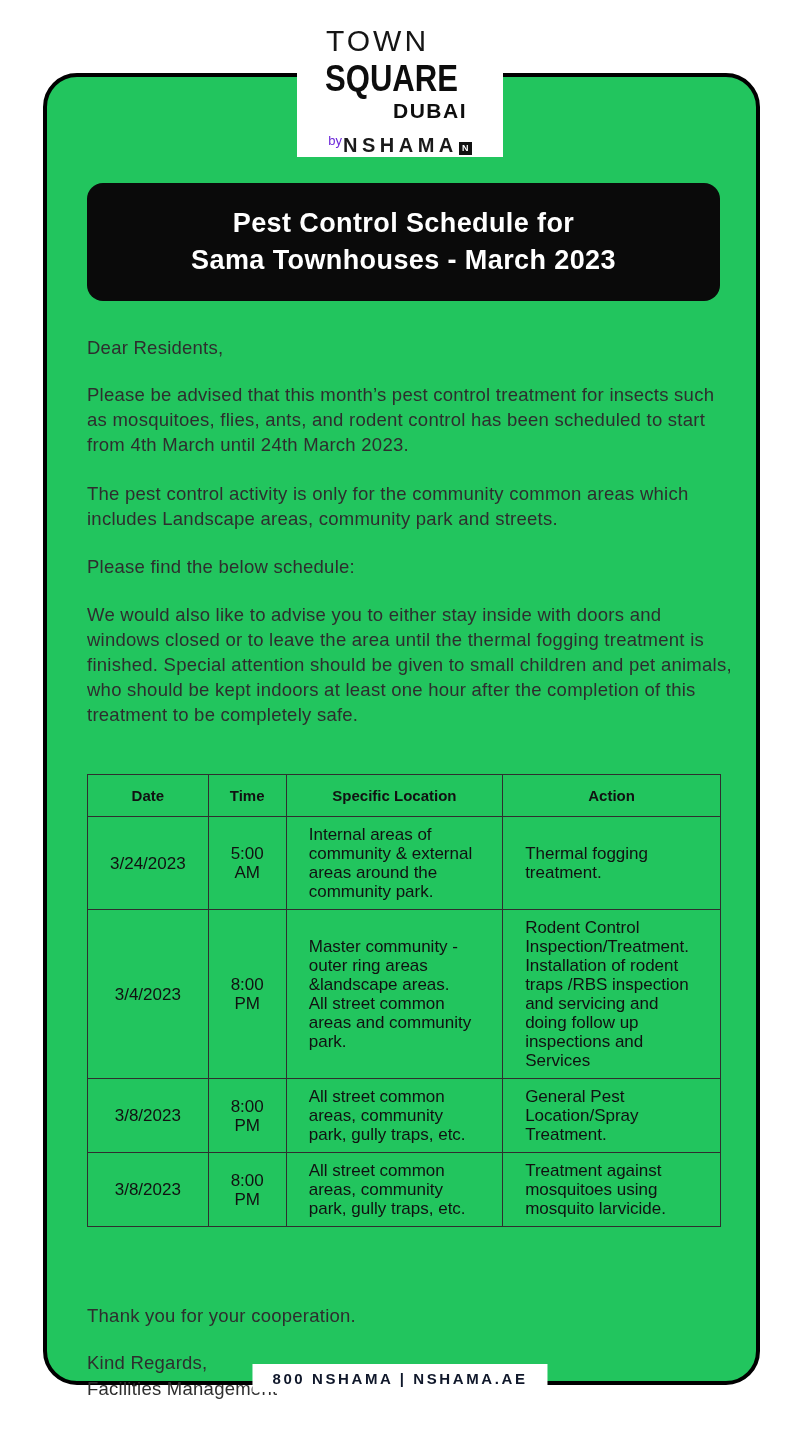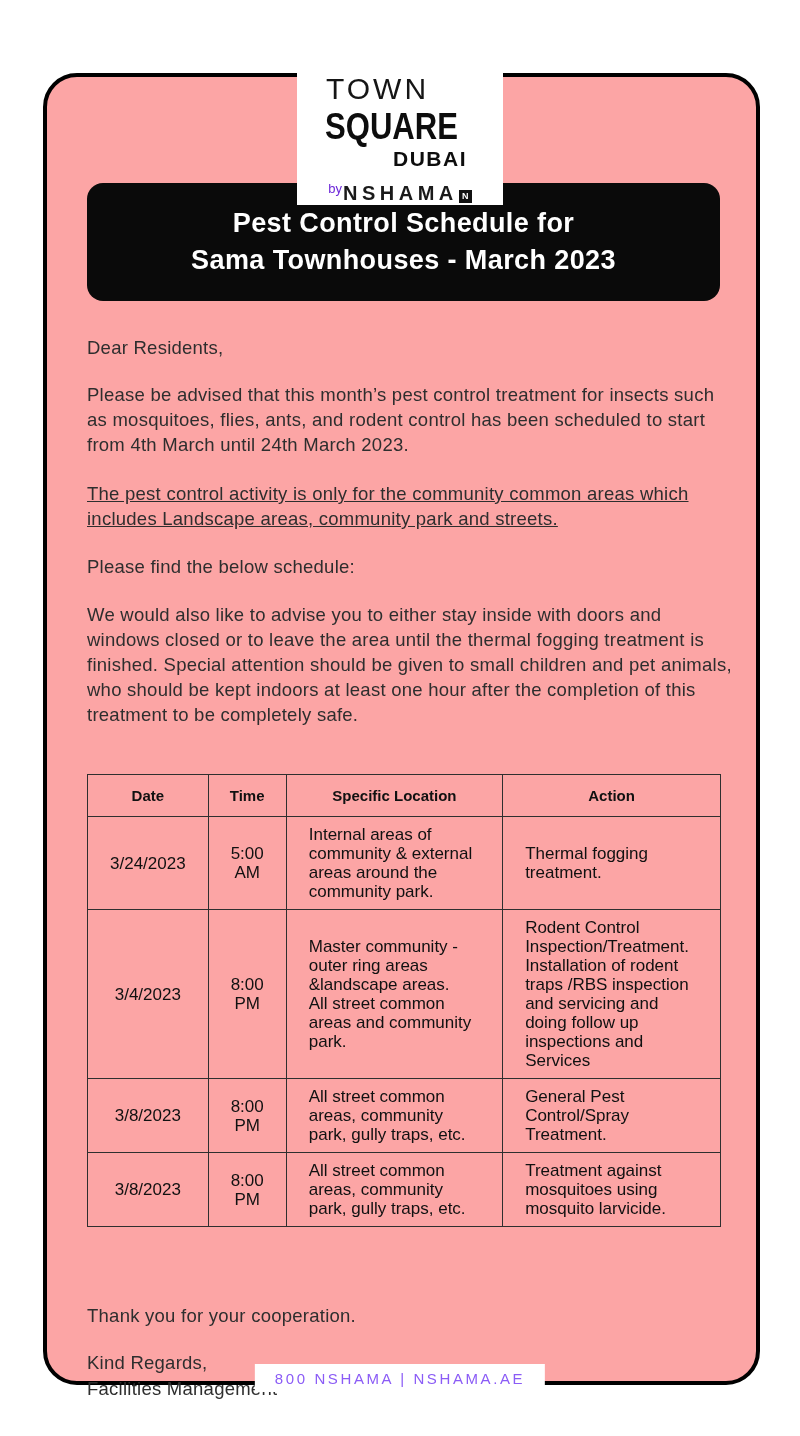--- a/index.html
+++ b/index.html
@@ -9,34 +9,34 @@
     font-family: "Liberation Sans", sans-serif;
     color: #2d2d2d;
   }
 
   
   .card {
     position: absolute; left: 43px; top: 73px;
     width: 717px; height: 1312px;
     border: 4px solid #000000;
     border-radius: 34px;
-    background: #fca5a5;
+    background: #22c55e;
   }
 
   
   .logo-wrap {
     position: absolute; top: 26px; left: 50%;
     transform: translateX(-50%);
     background: #ffffff; padding: 0 28px;
     z-index: 3;
   }
   .logo { width: 150px; display: flex; flex-direction: column; }
   .logo-town {
     font-size: 30px; font-weight: 300; letter-spacing: 3px;
-    color: #151515; line-height: 1; margin-left: 1px; margin-top: 48px;
+    color: #151515; line-height: 1; margin-left: 1px;
   }
   .logo-square {
     font-size: 37px; font-weight: 800; letter-spacing: 0px;
     color: #0d0d0d; line-height: 1; margin-top: 4px;
     transform: scaleX(0.84); transform-origin: left center;
   }
   .logo-dubai {
     font-size: 21px; font-weight: 700; letter-spacing: 1.5px;
     color: #0d0d0d; line-height: 1; margin-top: 3px;
     text-align: right; margin-right: 8px;
@@ -70,21 +70,21 @@
     color: #ffffff;
   }
   .title-box div {
     font-size: 27px; font-weight: 700; letter-spacing: 0.4px; line-height: 37px;
     text-align: center;
   }
 
   .body-text { font-size: 18.5px; line-height: 25px; letter-spacing: 0.25px; color: #2e2e2e; }
   .salutation { margin-top: 34px; }
   .para-1 { margin-top: 22px; }
-  .para-2 { margin-top: 24px; text-decoration: underline; }
+  .para-2 { margin-top: 24px; }
   .para-3 { margin-top: 23px; }
   .para-4 { margin-top: 23px; }
 
   
   table.schedule {
     margin-top: 47px; border-collapse: collapse; width: 634px;
     color: #111111;
   }
   table.schedule th, table.schedule td {
     border: 1.5px solid #2f2f2f;
@@ -110,22 +110,22 @@
   .closing-regards { margin-top: 22px; line-height: 26px; }
 
   
   .footer-wrap {
     position: absolute; top: 1364px; left: 50%;
     transform: translateX(-50%);
     background: #ffffff; padding: 0 20px; height: 28px;
     display: flex; align-items: center; z-index: 3;
   }
   .footer-text {
-    font-size: 15px; font-weight: 400; letter-spacing: 2.6px;
-    color: #8b5cf6; white-space: nowrap;
+    font-size: 15px; font-weight: 700; letter-spacing: 2.6px;
+    color: #0f172a; white-space: nowrap;
   }
 </style>
 </head>
 <body>
 
 <div class="card">
 
   <div class="content">
 
     <div class="title-box">
@@ -160,21 +160,21 @@
           <td class="c-time">8:00 PM</td>
           <td class="c-loc">Master community - outer ring areas &amp;landscape areas.
 All street common areas and community park.</td>
           <td class="c-act">Rodent Control Inspection/Treatment.
 Installation of rodent traps /RBS inspection and servicing and doing follow up inspections and Services</td>
         </tr>
         <tr class="r3">
           <td class="c-date">3/8/2023</td>
           <td class="c-time">8:00 PM</td>
           <td class="c-loc">All street common areas, community park, gully traps, etc.</td>
-          <td class="c-act">General Pest Control/Spray Treatment.</td>
+          <td class="c-act">General Pest Location/Spray Treatment.</td>
         </tr>
         <tr class="r4">
           <td class="c-date">3/8/2023</td>
           <td class="c-time">8:00 PM</td>
           <td class="c-loc">All street common areas, community park, gully traps, etc.</td>
           <td class="c-act">Treatment against mosquitoes using mosquito larvicide.</td>
         </tr>
       </tbody>
     </table>
 

